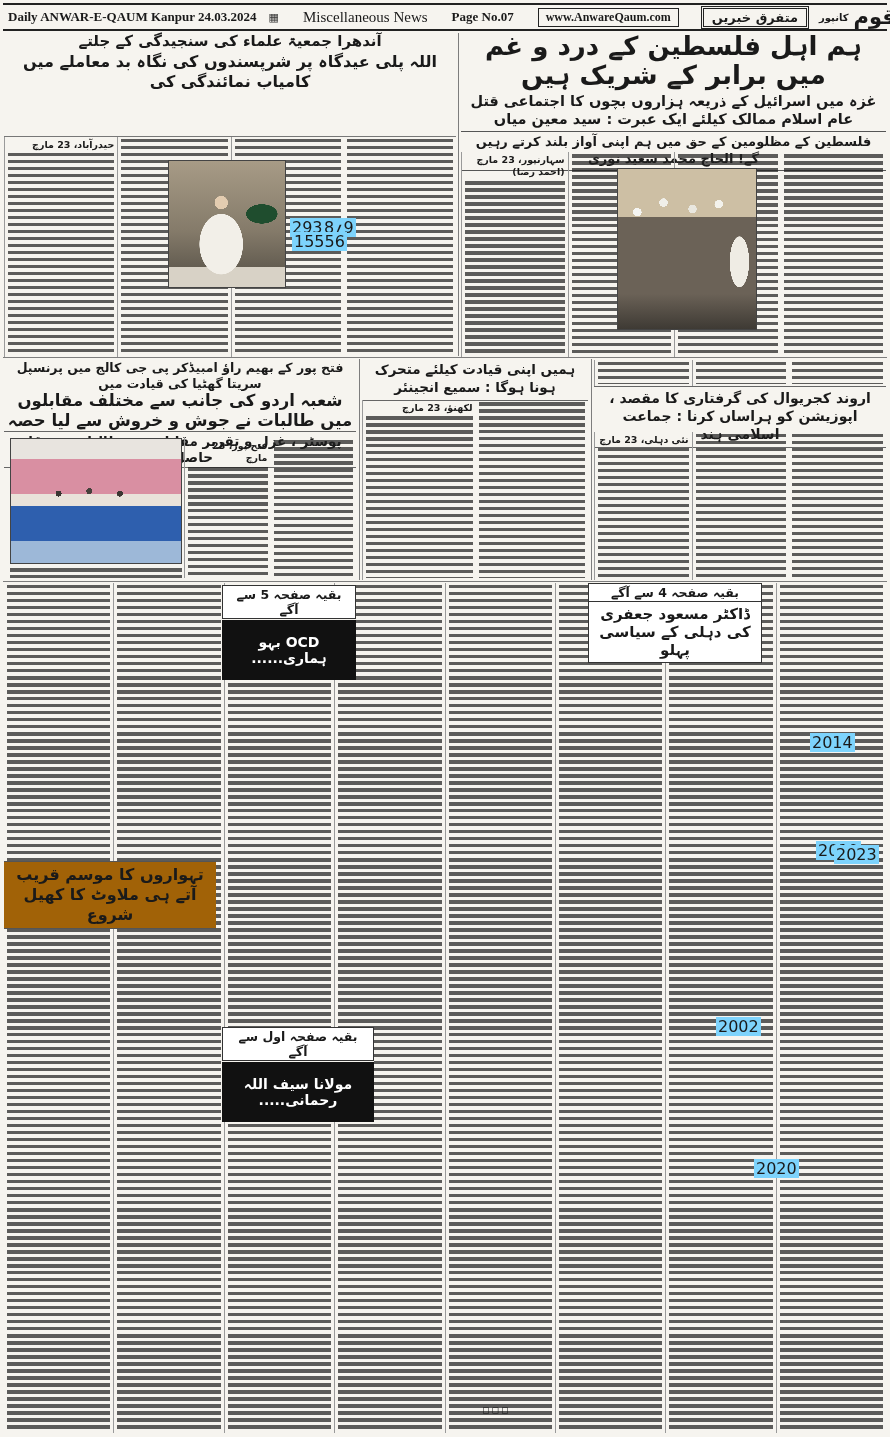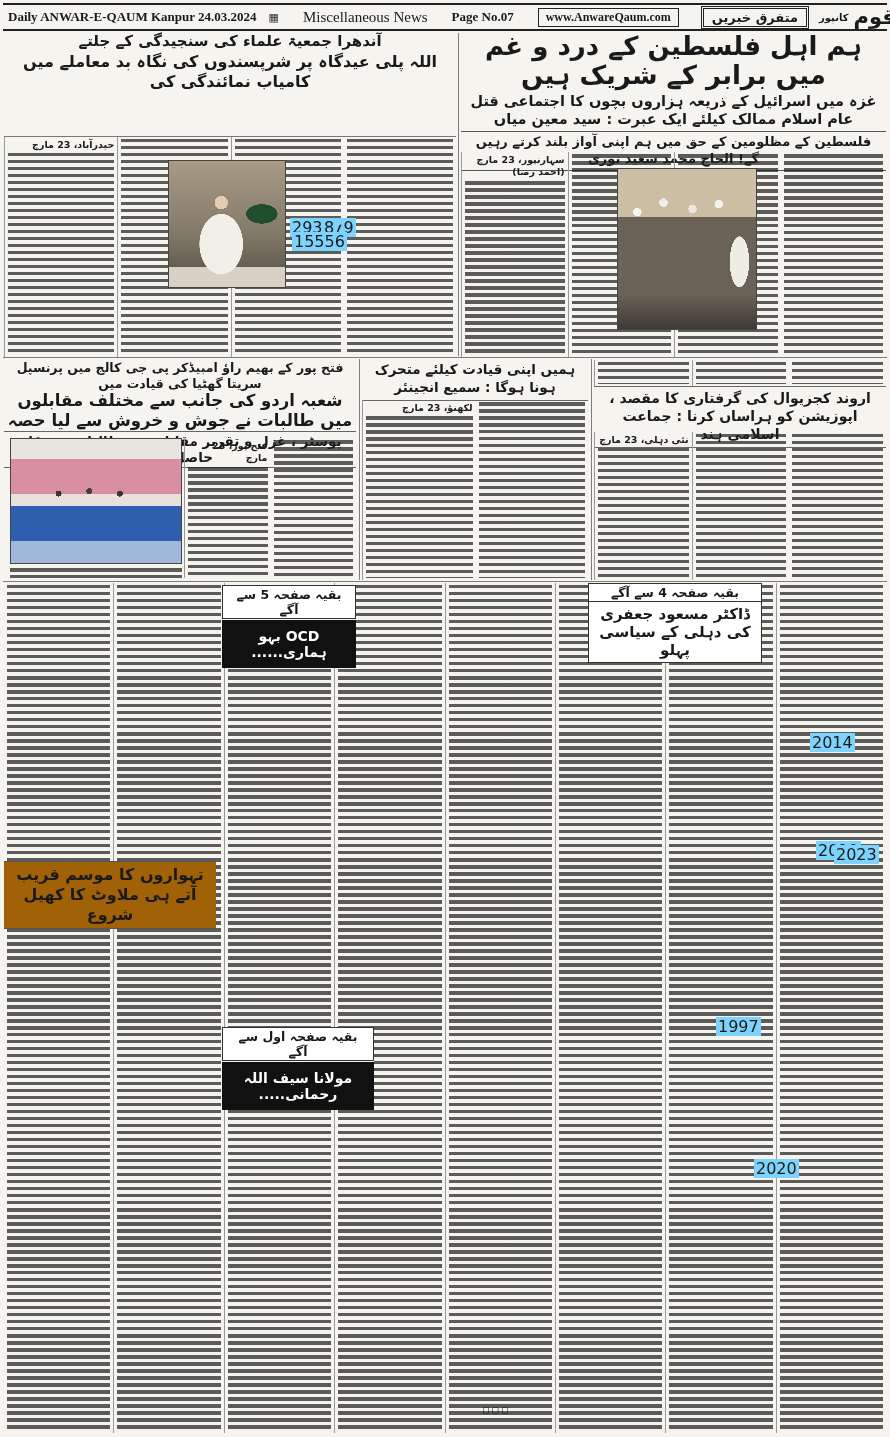--- a/index.html
+++ b/index.html
@@ -63,21 +63,21 @@
      radial-gradient(ellipse 16px 42px at 88% 58%, #efece4 0 60%, rgba(0,0,0,0) 61%),
      linear-gradient(180deg,#cdbfa4 0 30%,#6b6257 30% 78%,#3e3a34 100%);}
   .photo-meeting{background-color:#d9c9c9;background-image:
      radial-gradient(circle 5px at 28% 44%, #3a3632 0 60%, rgba(0,0,0,0) 61%),
      radial-gradient(circle 5px at 46% 42%, #46413c 0 60%, rgba(0,0,0,0) 61%),
      radial-gradient(circle 5px at 64% 44%, #3a3632 0 60%, rgba(0,0,0,0) 61%),
      linear-gradient(180deg,#e8e4df 0 16%,#d98fa2 16% 44%,#e9e2da 44% 54%,#2e5fae 54% 82%,#9db8d8 82% 100%);}
   
   .contbox{position:absolute;text-align:center;background:#f6f4ef;}
   .cont-tag{border:1.5px solid #333;background:#fff;font-size:12.5px;font-weight:bold;padding:1px 4px;}
-  .cont-title-dark{background:#111;color:#fff;font-size:14px;font-weight:bold;padding:8px 4px;margin-top:1px;}
+  .cont-title-dark{background:#111;color:#fff;font-size:14px;font-weight:bold;padding:14px 4px;margin-top:1px;}
   .cont-title-light{background:#fff;border:1.5px solid #333;border-top:none;font-size:15px;font-weight:bold;line-height:1.2;padding:3px 4px;}
   .festival{position:absolute;background:#a16207;border-top:1px solid #555;border-bottom:1px solid #555;
             font-size:16px;font-weight:bold;line-height:1.25;text-align:center;padding:3px 2px;box-sizing:border-box;}
   .frag{position:absolute;background:#7dd3fc;font-size:16px;font-weight:normal;padding:0 2px;line-height:1.2;}
   .endmark{position:absolute;font-size:9px;letter-spacing:2px;color:#111;}
 </style>
 </head>
 <body>
 
 <div class="page">
@@ -250,19 +250,19 @@
     <div class="festival" style="left:0;top:278px;width:212px;" dir="rtl">تہواروں کا موسم قریب آتے ہی ملاوٹ کا کھیل شروع</div>
 
     <div class="contbox" style="left:218px;top:444px;width:152px;" dir="rtl">
       <div class="cont-tag">بقیہ صفحہ اول سے آگے</div>
       <div class="cont-title-dark">مولانا سیف اللہ رحمانی.....</div>
     </div>
 
     <span class="frag" style="left:806px;top:150px;">2014</span>
     <span class="frag" style="left:812px;top:258px;">2019</span>
     <span class="frag" style="left:830px;top:262px;">2023</span>
-    <span class="frag" style="left:712px;top:434px;">1997</span>
+    <span class="frag" style="left:712px;top:434px;">2002</span>
     <span class="frag" style="left:750px;top:576px;">2020</span>
 
     <span class="endmark" style="left:478px;top:822px;">◻◻◻</span>
   </div>
 
 </div>
 
 </body></html>

